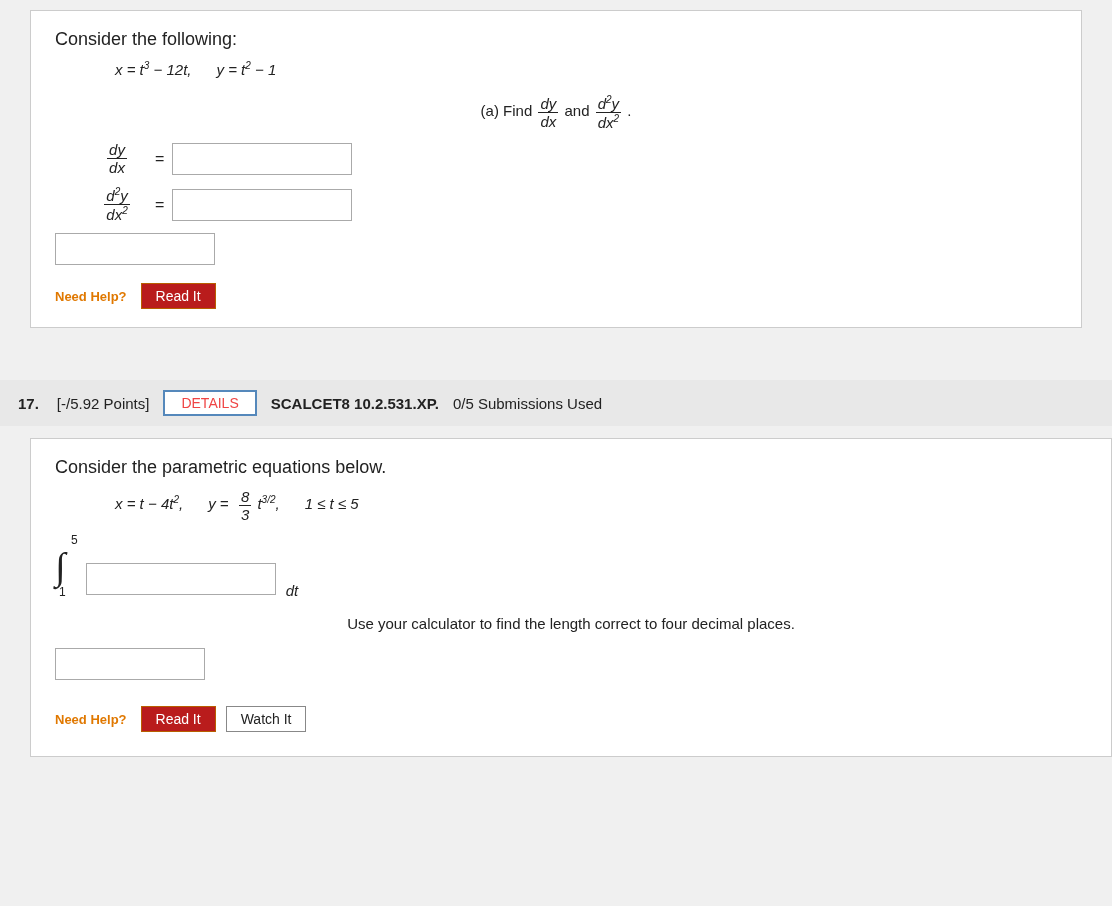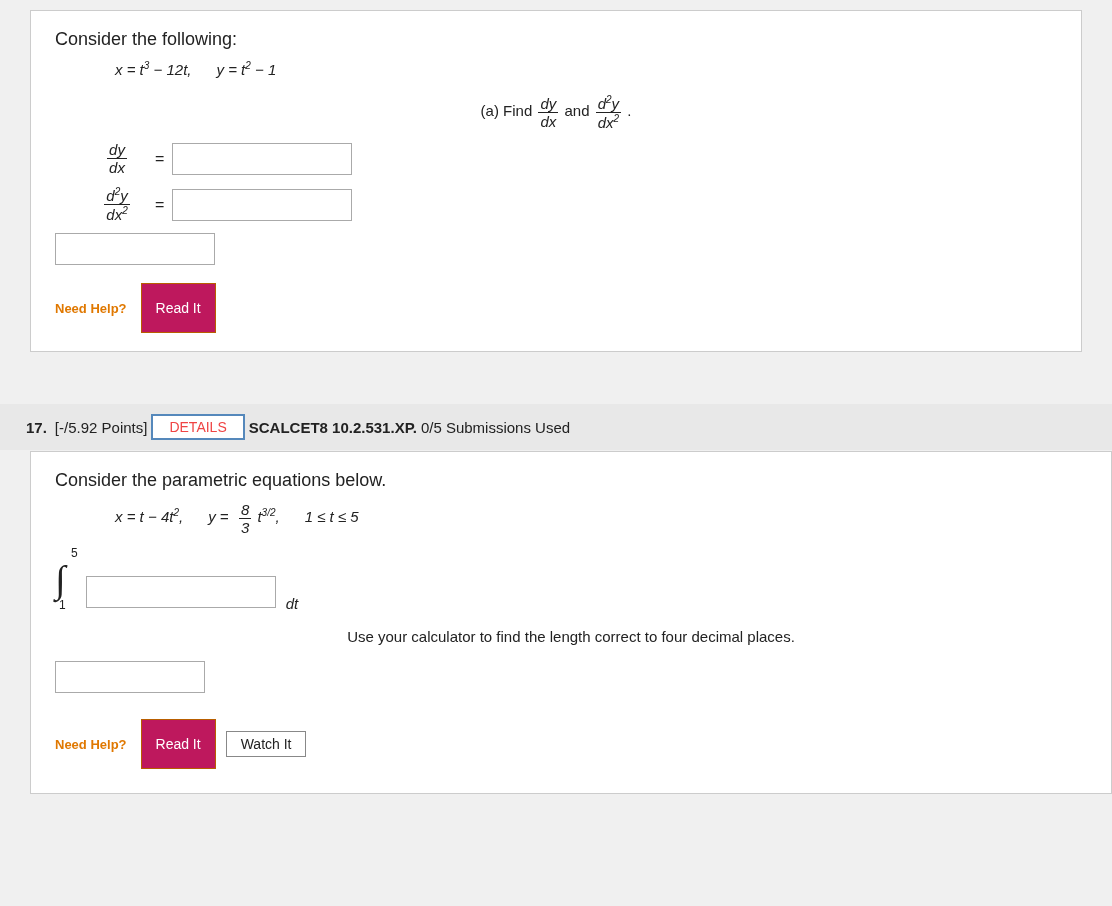--- a/index.html
+++ b/index.html
@@ -101,44 +101,44 @@
       margin-top: 18px;
       gap: 10px;
     }
     .need-help-label {
       color: #e07800;
       font-weight: bold;
       font-size: 13px;
       margin-right: 4px;
     }
     .btn-read-it {
-      background: #be185d;
+      background: #b91c1c;
       color: #fff;
       border: 1px solid #b85e00;
-      padding: 16px 14px;
+      padding: 4px 14px;
       font-size: 14px;
       cursor: pointer;
       font-family: Arial, sans-serif;
     }
     .btn-watch-it {
       background: #fff;
       color: #222;
       border: 1px solid #888;
       padding: 4px 14px;
       font-size: 14px;
       cursor: pointer;
       font-family: Arial, sans-serif;
     }
     .problem-header-row {
       display: flex;
       align-items: center;
       background: #e8e8e8;
-      padding: 10px 26px;
-      margin: 20px 0 1px 0;
-      gap: 4px;
+      padding: 10px 18px;
+      margin: 20px 0 12px 0;
+      gap: 14px;
     }
     .problem-number {
       font-size: 15px;
       font-weight: bold;
       margin-right: 4px;
     }
     .points-label {
       font-size: 15px;
       font-weight: normal;
     }

